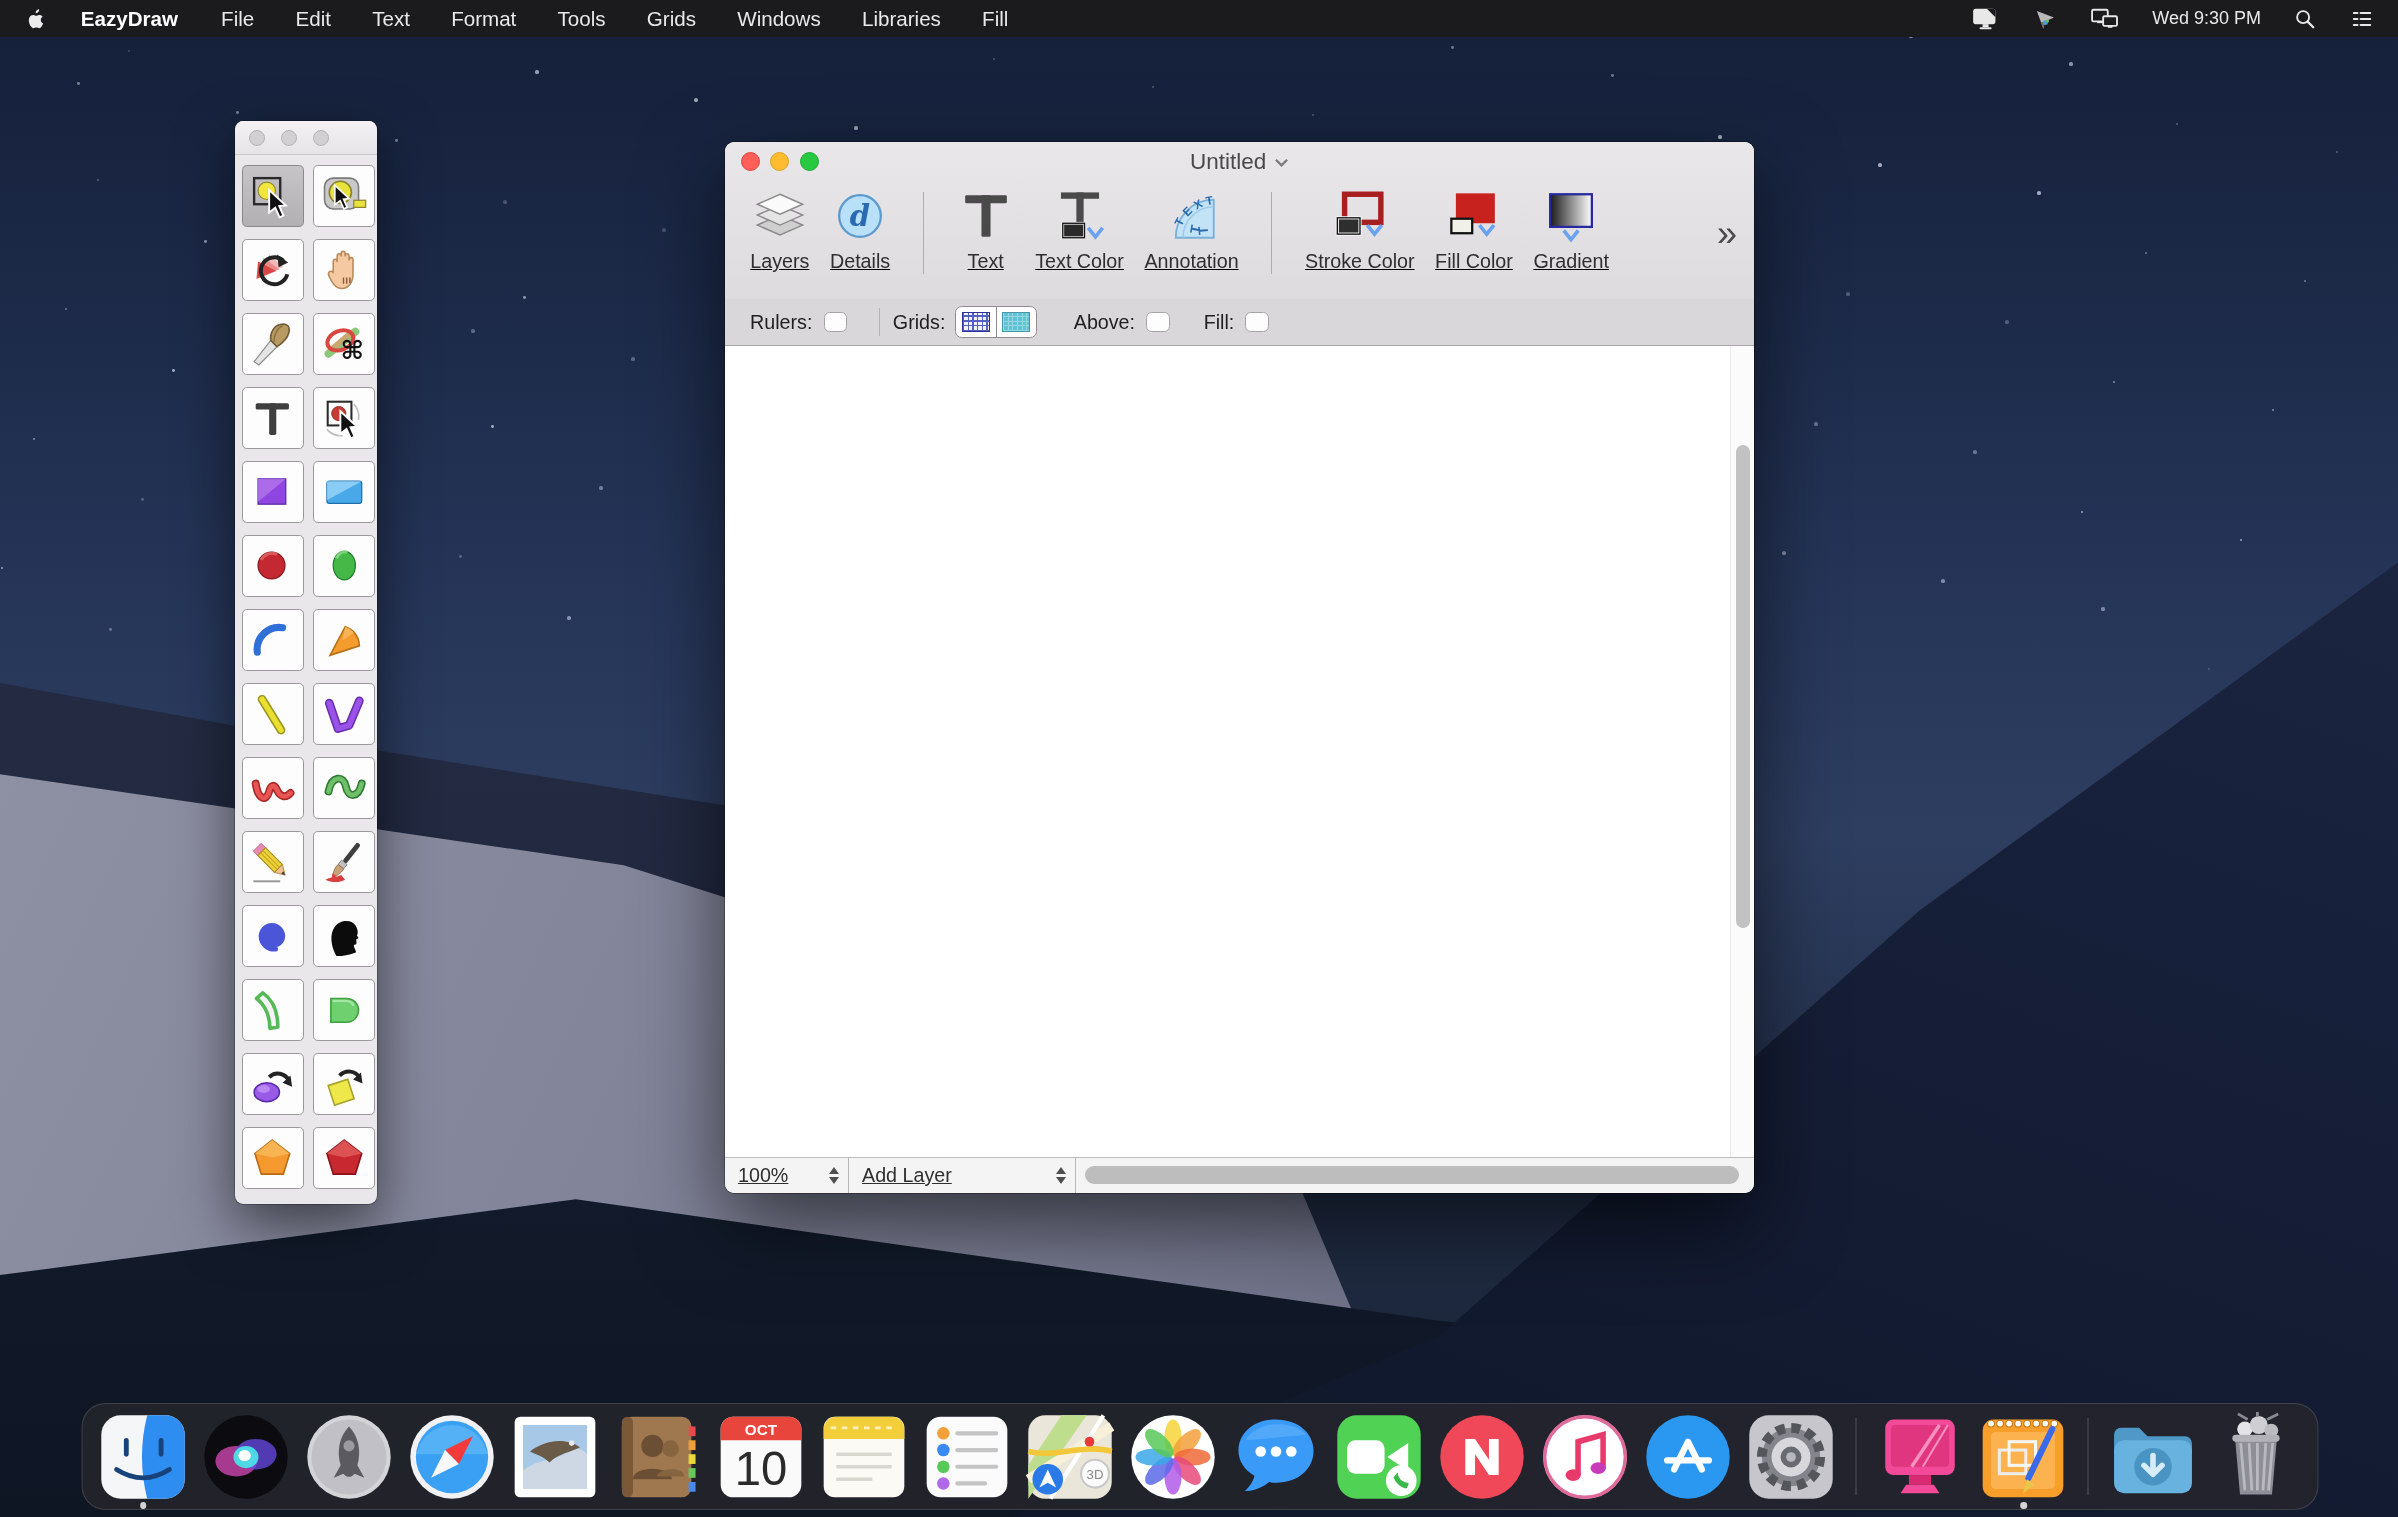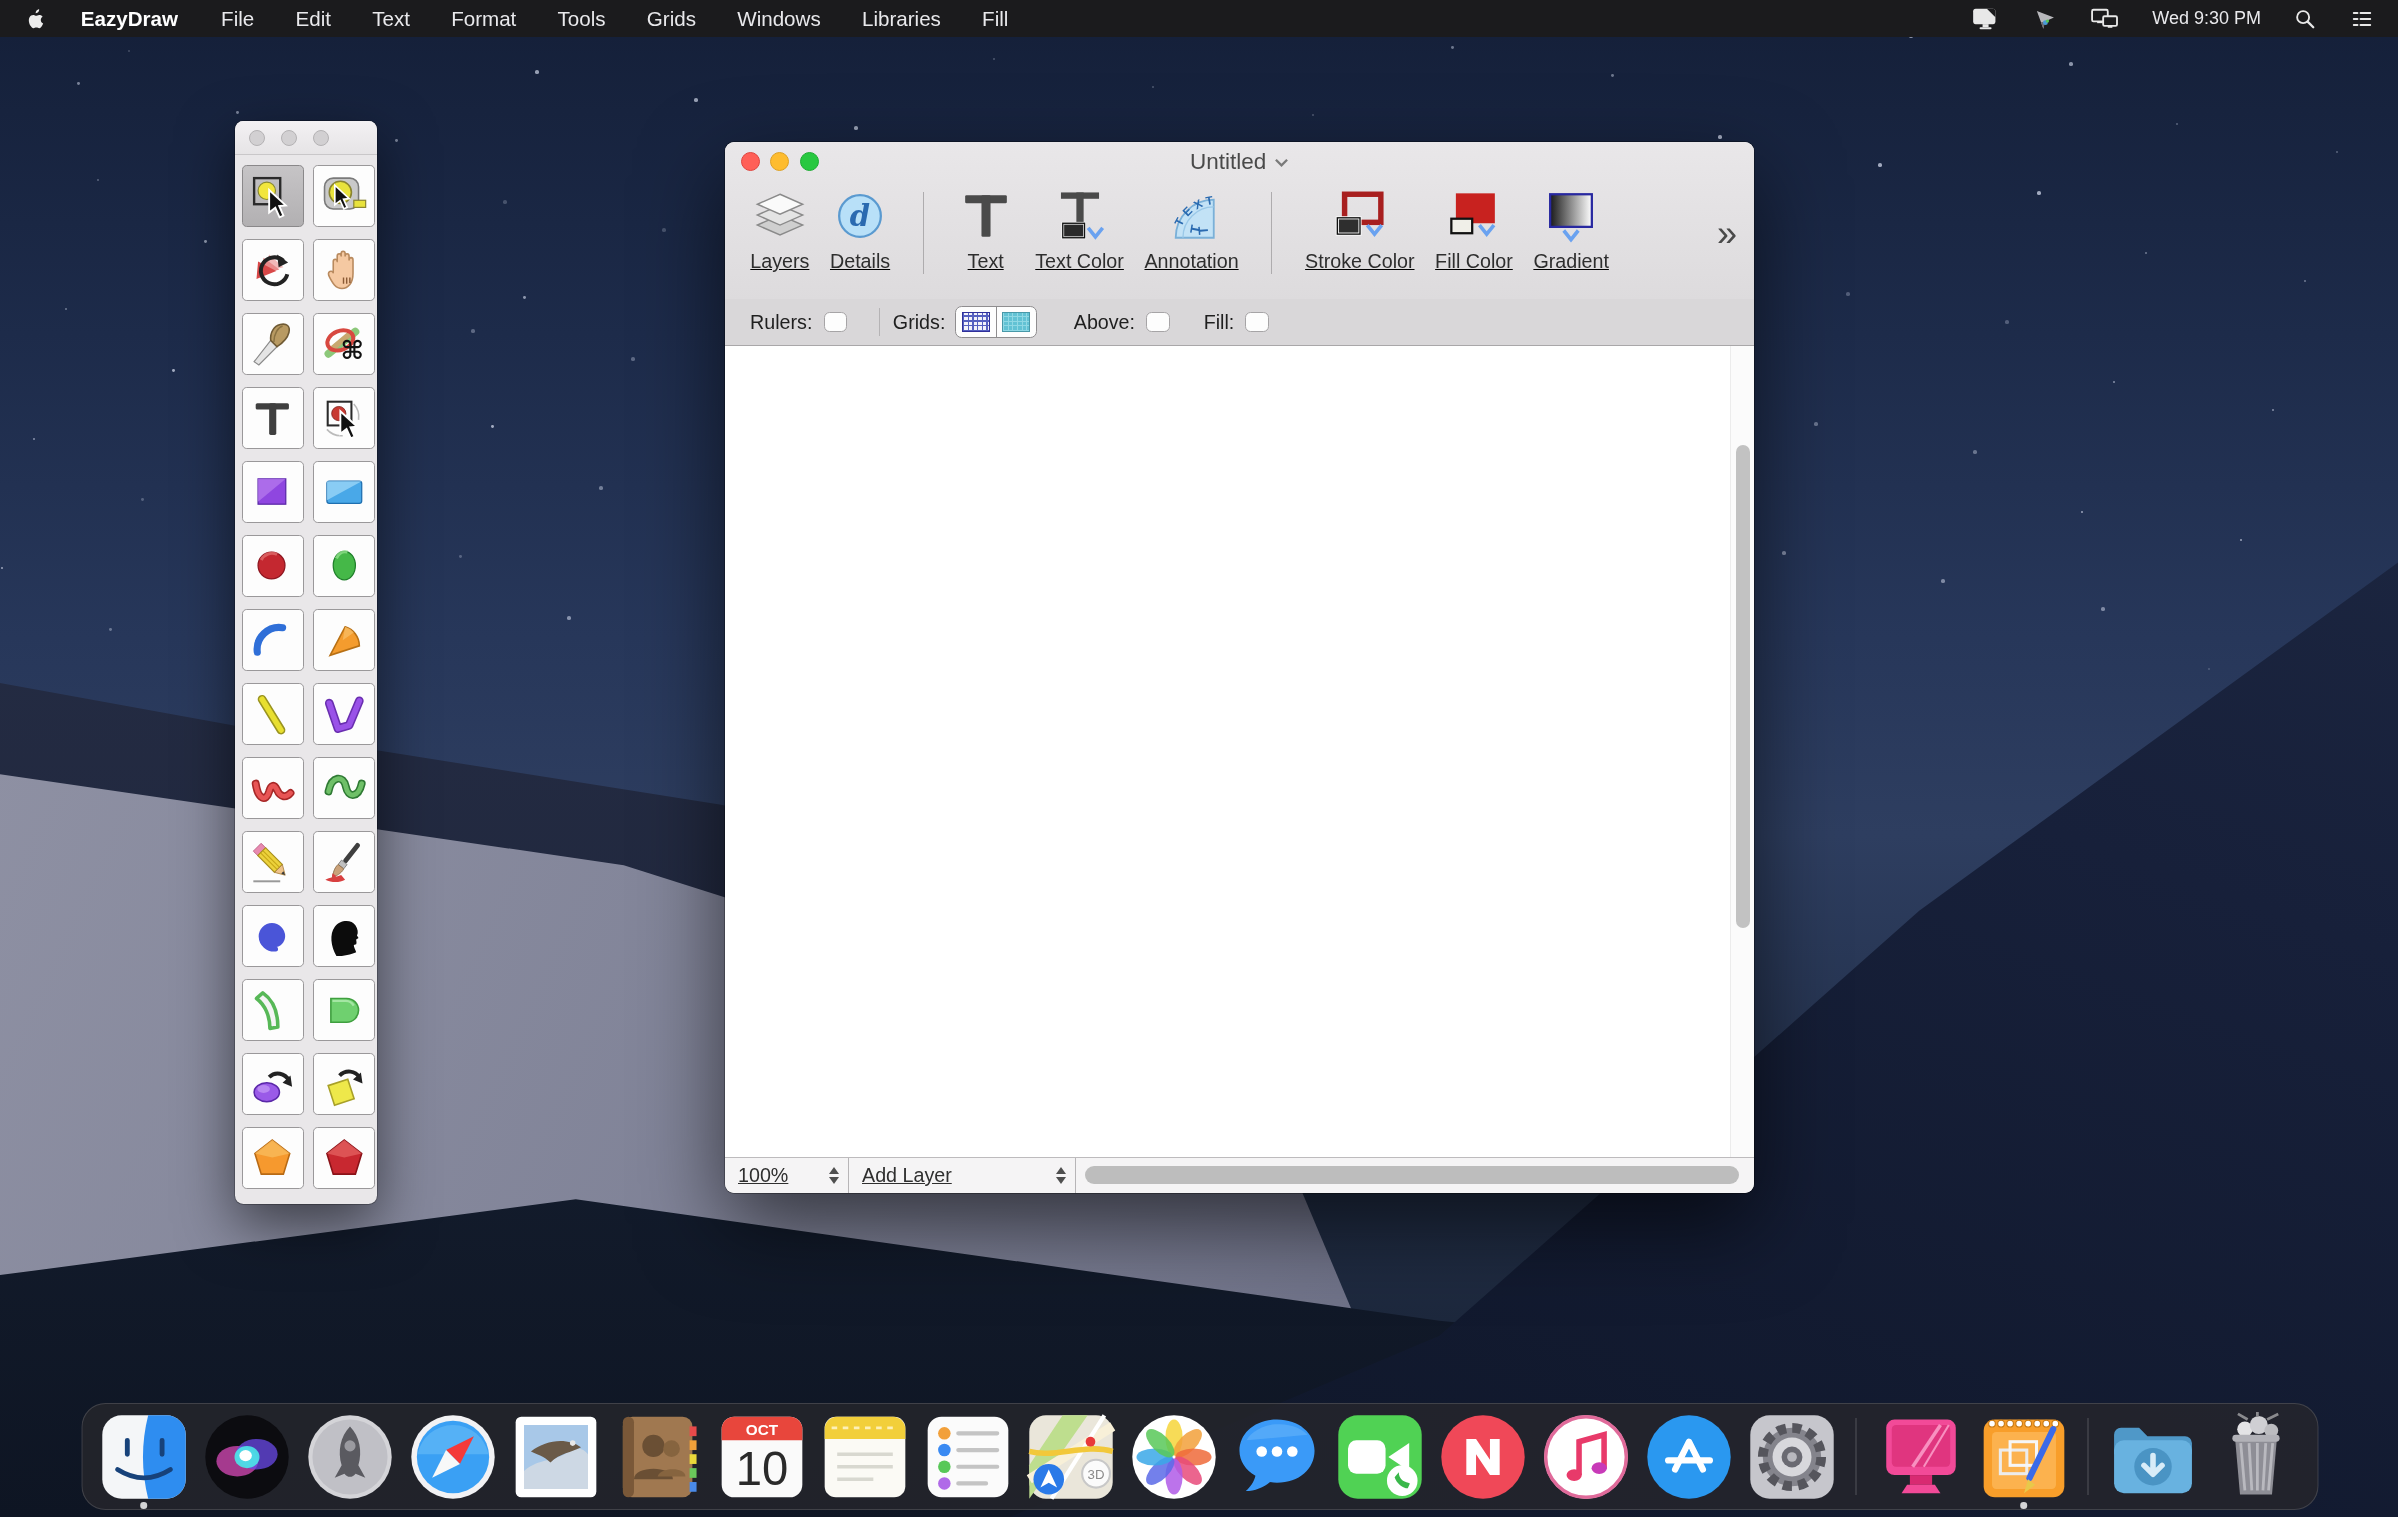--- a/index.html
+++ b/index.html
@@ -81,21 +81,21 @@
   .sb-cell .stepper { margin-left:auto; }
   .stepper { display:flex; flex-direction:column; gap:3.7px; align-items:center; }
   .stepper .up { width:0; height:0; border-left:5.6px solid transparent; border-right:5.6px solid transparent; border-bottom:7.5px solid #4f4f4f; }
   .stepper .down { width:0; height:0; border-left:5.6px solid transparent; border-right:5.6px solid transparent; border-top:7.5px solid #4f4f4f; }
   .hscroll { flex:1; height:100%; position:relative; }
   .hthumb { position:absolute; left:9.4px; top:8.4px; height:18px; width:654px; background:#bdbdbd; border-radius:9.4px; }
 
   
   .dock { position:absolute; left:50%; transform:translateX(-50%); top:1403px; width:2237px; height:107px;
     background:rgba(38,38,44,.82); border:0.9px solid rgba(255,255,255,.14); border-radius:24px;
-    display:flex; align-items:center; padding:0 17px; gap:14px; z-index:40; }
+    display:flex; align-items:center; padding:0 17px; gap:14px; z-index:40;justify-content:flex-end; }
   .dock-item { position:relative; width:90px; height:90px; }
   .dock-item svg { width:100%; height:100%; display:block; }
   .dock-dot { position:absolute; left:50%; transform:translateX(-50%); bottom:-7.5px; width:6.6px; height:6.6px; border-radius:50%; background:#d4d4d6; }
   .dock-divider { width:0.9px; height:77px; background:rgba(255,255,255,.22); margin:0 5.6px; }
 </style>
 </head>
 <body>
 
 <div id="screen">
 

